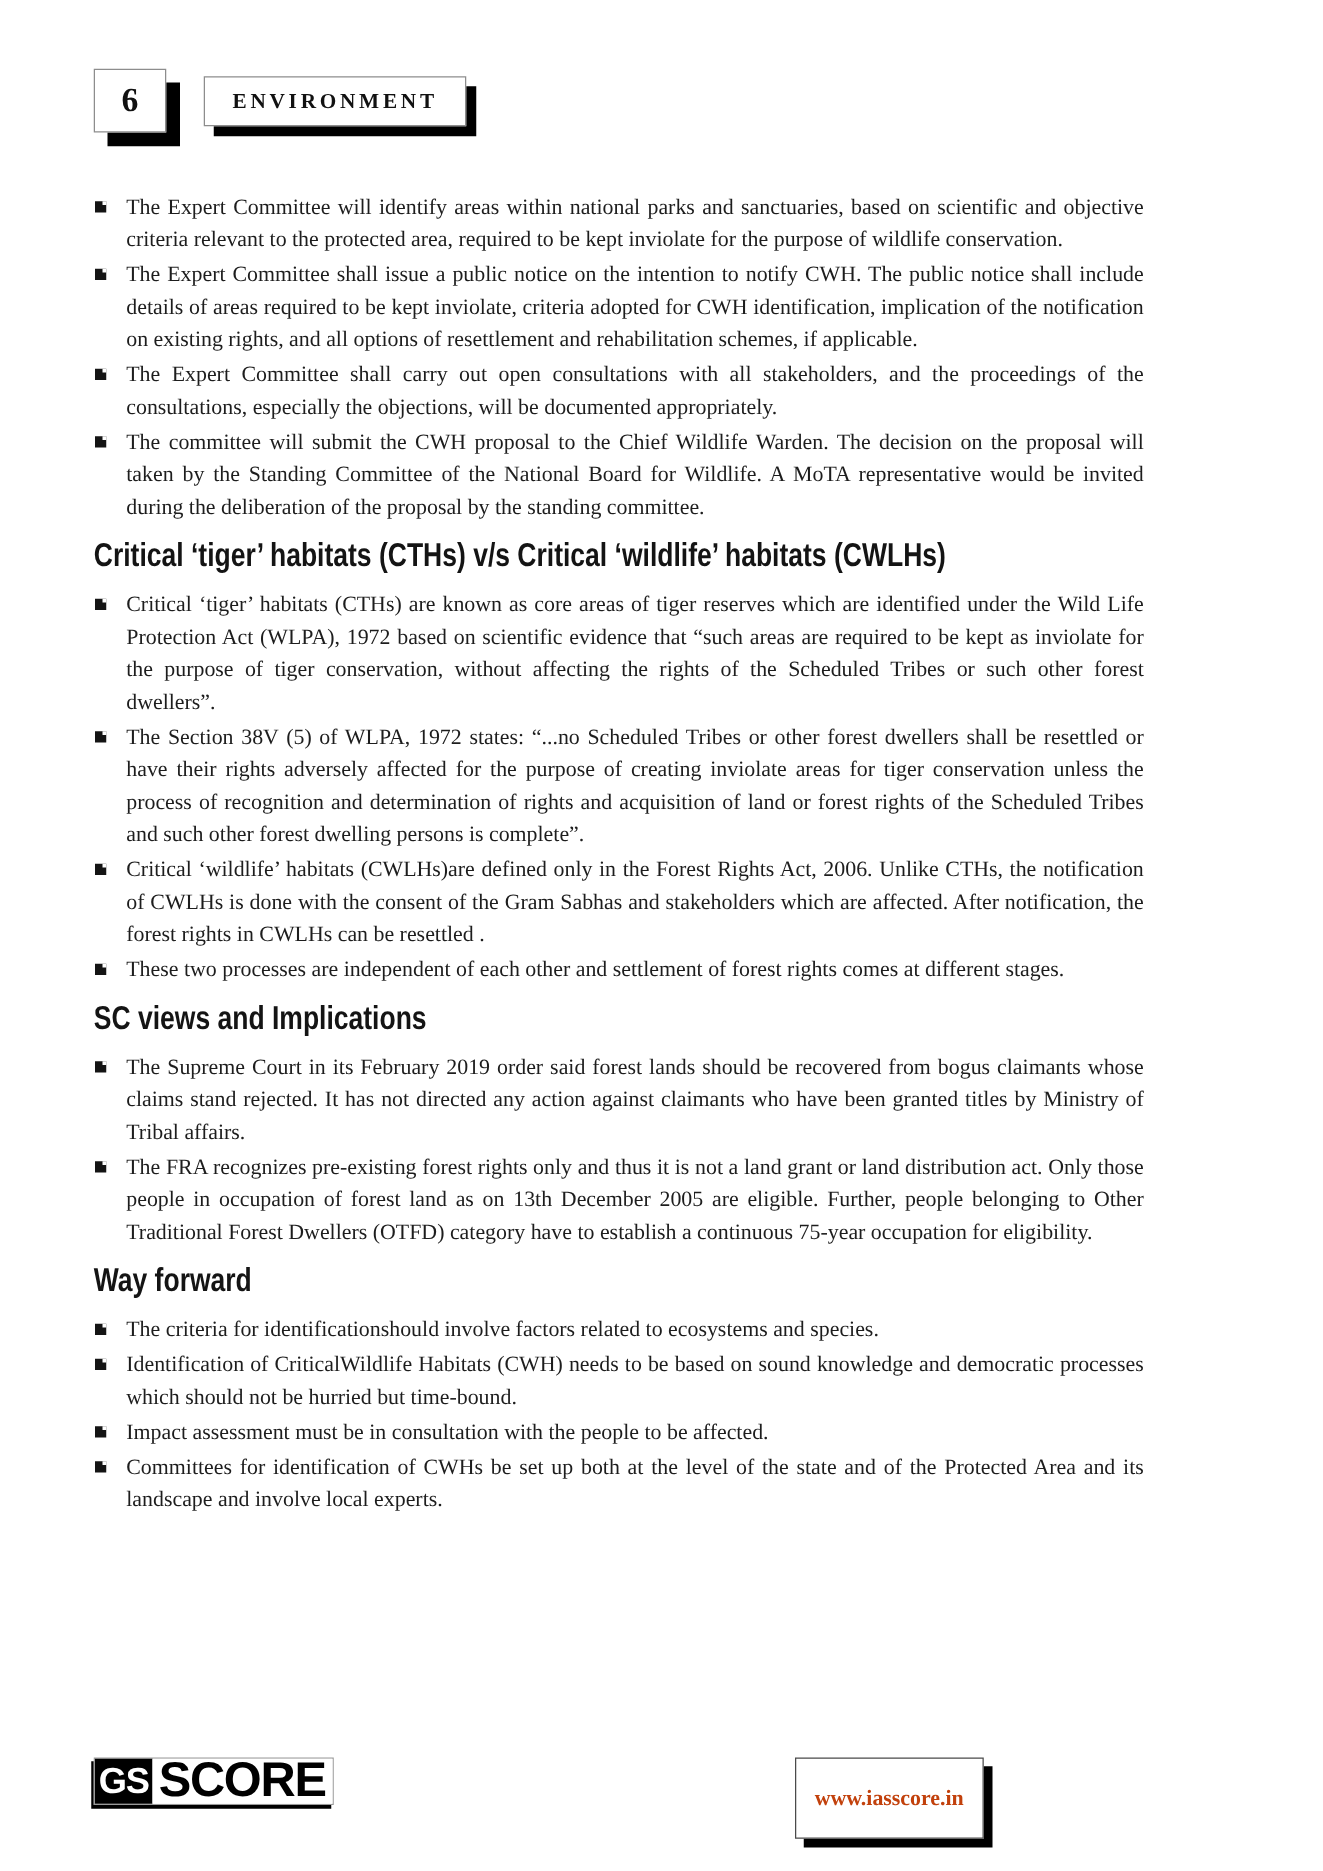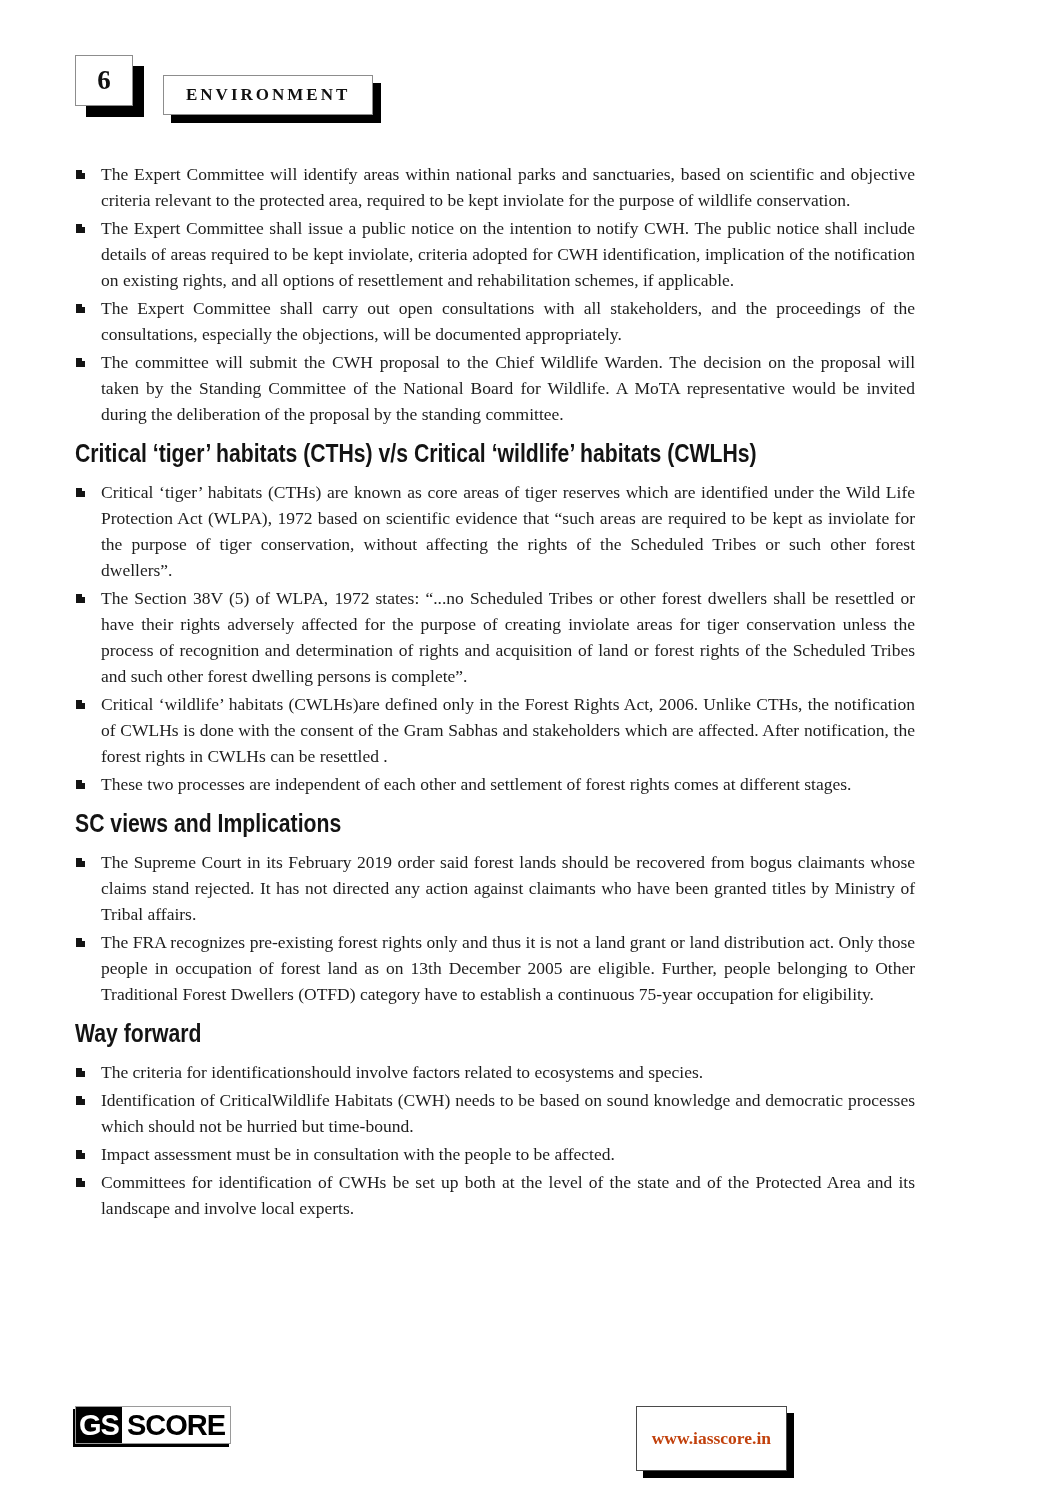--- a/index.html
+++ b/index.html
@@ -11,21 +11,21 @@
   .page { padding:55px 143px 0 75px; }
 
   
   .header-row { display:flex; align-items:flex-start; gap:30px; margin-bottom:46px; }
   .page-num-box {
     width:58px; height:51px; background:#fff; border:1px solid #8d8d8d;
     box-shadow:11px 11px 0 #000; display:flex; align-items:center; justify-content:center;
     font-weight:bold; font-size:27px; color:#111;
   }
   .chapter-box {
-    height:40px; margin-top:20px; background:#fff; border:1px solid #8d8d8d;
+    height:40px; margin-top:6px; background:#fff; border:1px solid #8d8d8d;
     box-shadow:8px 8px 0 #000; display:flex; align-items:center;
     padding:0 22px; font-weight:bold; font-size:17px; letter-spacing:3px; color:#111;
   }
 
   
   .bullet-item { display:flex; margin-bottom:2px; }
   .bullet {
     flex:0 0 9px; width:9px; height:9px; background:#141414;
     margin:9px 16px 0 1px; position:relative;
   }
@@ -48,21 +48,21 @@
     position:absolute; left:75px; top:1406px; width:712px;
     display:flex; justify-content:space-between; align-items:flex-start;
   }
   .logo { display:flex; align-items:stretch; border:1px solid #9a9a9a; box-shadow:-2px 3px 0 #000; background:#fff; }
   .logo-gs {
     background:#000; color:#fff; font-family:"Liberation Sans", sans-serif;
     font-weight:bold; font-size:29px; line-height:36px; padding:0 3px; letter-spacing:-1px;
   }
   .logo-score {
     background:#fff; color:#000; font-family:"Liberation Sans", sans-serif;
-    font-weight:bold; font-size:29px; line-height:36px; padding:0 5px; letter-spacing:-1px;
+    font-weight:bold; font-size:39px; line-height:36px; padding:0 5px; letter-spacing:-1px;
   }
   .site-box {
     border:1px solid #4a4a4a; background:#fff; box-shadow:7px 7px 0 #000;
     padding:21px 15px; font-weight:bold; font-size:17.5px; color:#c2410c;
   }
 </style>
 </head>
 <body>
 
 <div class="page">

